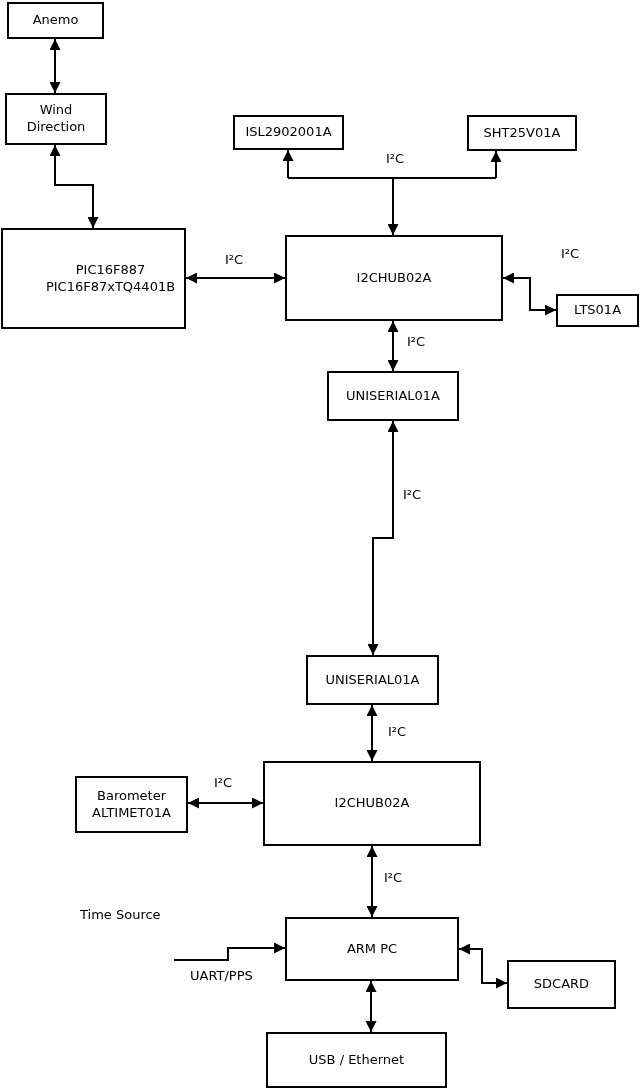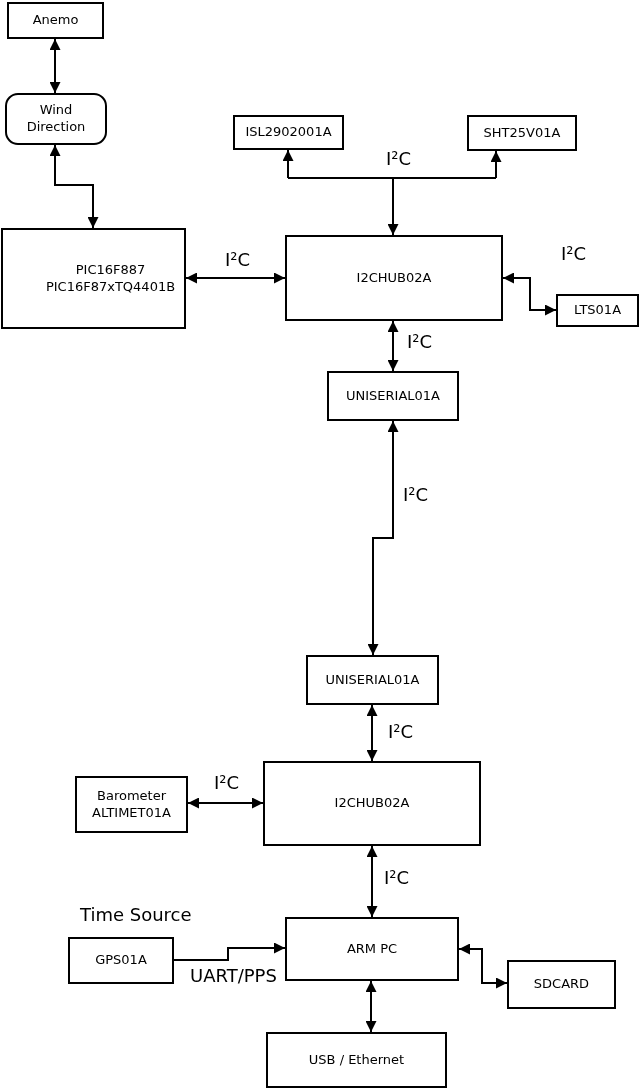--- a/index.html
+++ b/index.html
@@ -22,26 +22,26 @@
     border:2px solid #000000;
     background:#ffffff;
     display:flex;flex-direction:column;
     align-items:center;justify-content:center;
     text-align:center;
     font-size:13px;line-height:1.3;
     white-space:nowrap;
   }
   .elabel{
     position:absolute;
-    font-size:18px;line-height:15px;
+    font-size:13px;line-height:15px;
     white-space:nowrap;
   }
   
   #n-anemo  {left:7px;  top:2px;   width:97px; height:37px;}
-  #n-wind   {left:5px;  top:93px;  width:102px;height:52px;border-radius:13px;}
+  #n-wind   {left:5px;  top:93px;  width:102px;height:52px;}
   #n-pic    {left:1px;  top:228px; width:185px;height:101px;padding-left:34px;}
   #n-isl    {left:233px;top:115px; width:111px;height:35px;}
   #n-sht    {left:440px;top:115px; width:110px;height:36px;margin-left:27px;}
   #n-hub1   {left:285px;top:235px; width:218px;height:86px;}
   #n-lts    {left:556px;top:294px; width:83px; height:33px;}
   #n-uni1   {left:327px;top:371px; width:132px;height:50px;}
   #n-uni2   {left:306px;top:655px; width:133px;height:50px;}
   #n-hub2   {left:263px;top:761px; width:218px;height:85px;}
   #n-baro   {left:75px; top:776px; width:113px;height:57px;}
   #n-gps    {left:68px; top:937px; width:106px;height:47px;}
@@ -132,23 +132,20 @@
 
   <div class="node" id="n-hub2">
     <span>I2CHUB02A</span>
   </div>
 
   <div class="node" id="n-baro">
     <span>Barometer</span>
     <span>ALTIMET01A</span>
   </div>
 
-  <div class="node" id="n-gps">
-    <span>GPS01A</span>
-  </div>
 
   <div class="node" id="n-sdcard">
     <span>SDCARD</span>
   </div>
 
   <div class="node" id="n-arm">
     <span>ARM PC</span>
   </div>
 
   <div class="node" id="n-usb">

